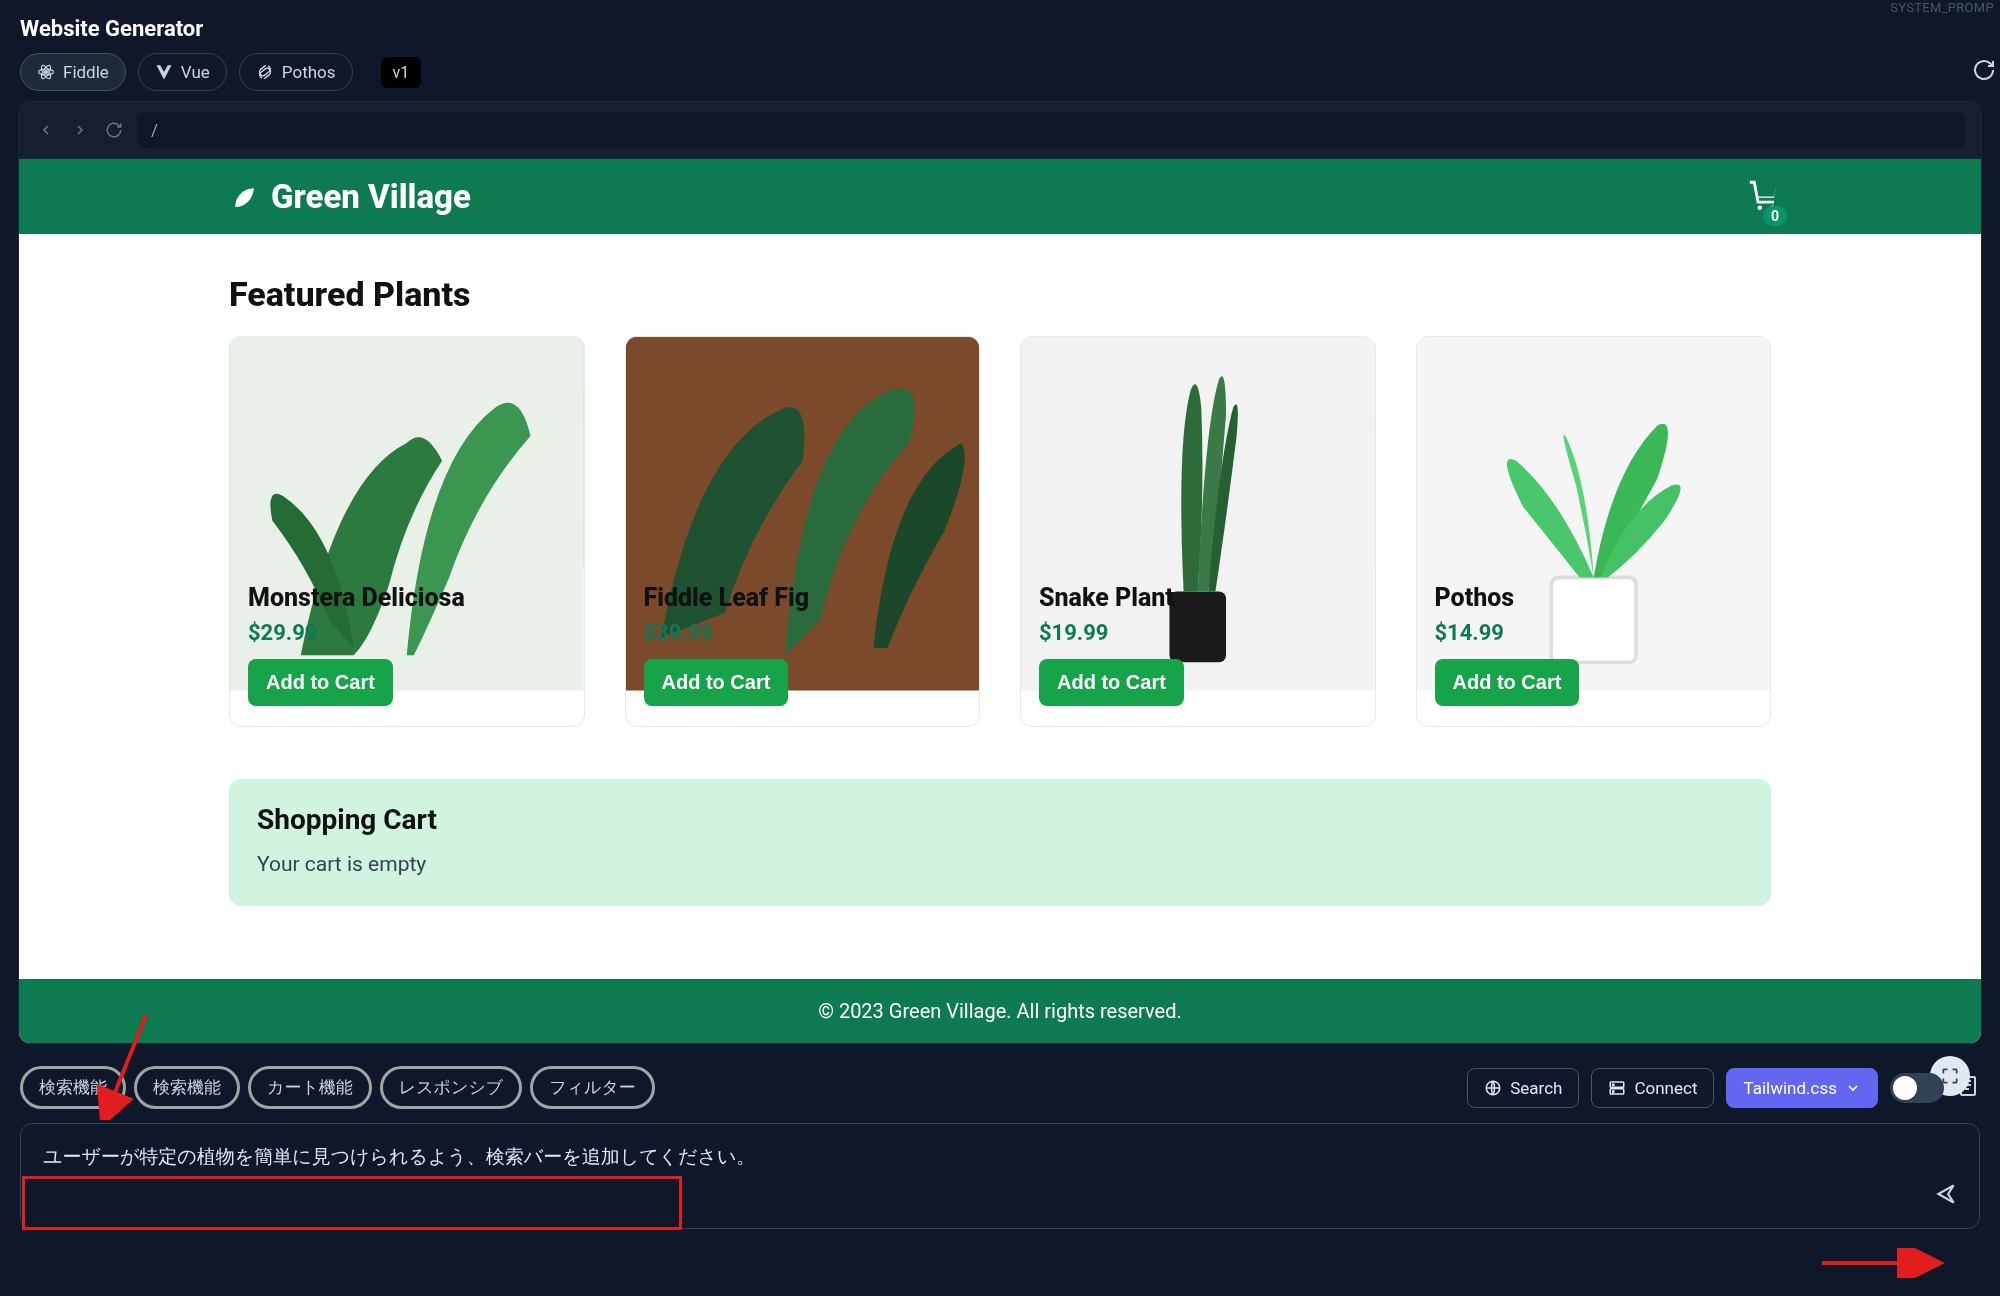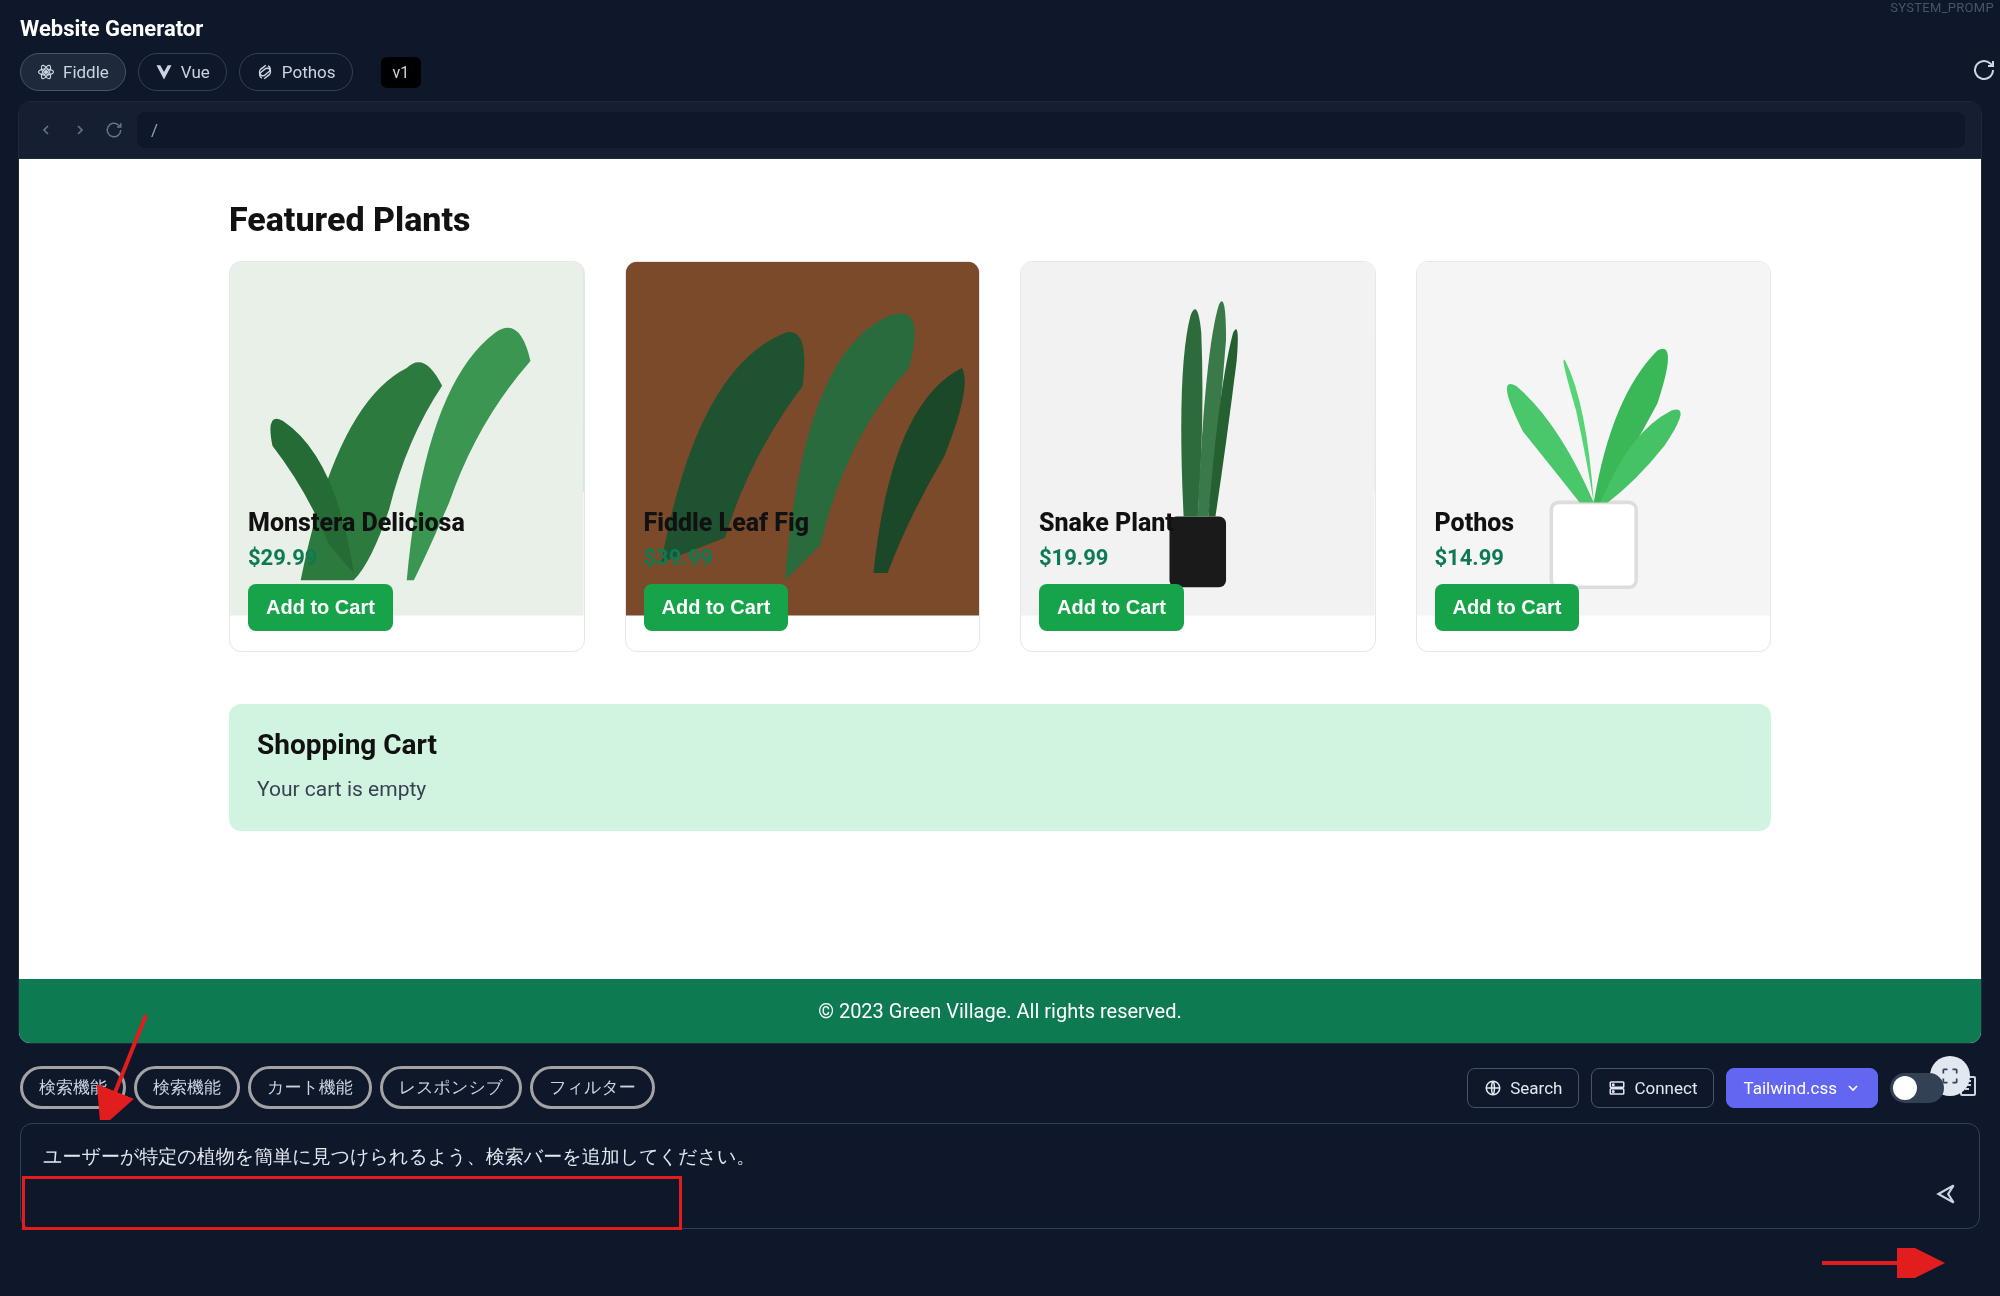--- a/index.html
+++ b/index.html
@@ -343,20 +343,36 @@
     <span class="nav-btn">
         <svg width="18" height="18" viewBox="0 0 24 24" fill="none" stroke="currentColor" stroke-width="2">
           <path d="M21 12a9 9 0 1 1-3-6.7L21 8"></path>
           <path d="M21 3v5h-5"></path>
         </svg>
       </span>
     <div class="addr">/</div>
   </div>
 
   <div class="preview">
+    <div class="site-header">
+      <div class="brand">
+        <svg width="30" height="30" viewBox="0 0 24 24" fill="currentColor">
+            <path d="M5 20c0-8 6-15 15-15-1 9-7 15-15 15zm0 0c2-4 5-7 9-9"></path>
+          </svg>
+        <span>Green Village</span>
+      </div>
+      <div class="cart-wrap">
+        <svg width="34" height="34" viewBox="0 0 24 24" fill="currentColor">
+            <path d="M7 4h14l-2 9H8L6 2H2v2h2.3L7 18h12v-2H8.6l-.4-2H19l2-10H7z"></path>
+            <circle cx="9" cy="21" r="1.6"></circle>
+            <circle cx="18" cy="21" r="1.6"></circle>
+          </svg>
+        <span class="cart-badge">0</span>
+      </div>
+    </div>
 
     <div class="content">
       <div class="section-title">Featured Plants</div>
       <div class="grid" id="product-grid">
           <div class="card">
             <div class="card-img plant-bg-1"><svg viewBox="0 0 100 100" preserveAspectRatio="xMidYMid slice">
                 <rect width="100" height="100" fill="#e8f0e8"></rect>
                 <path d="M20 90 Q30 40 50 30 Q55 25 60 35 Q50 50 45 70 Q40 85 35 90 Z" fill="#2d7a3e"></path>
                 <path d="M50 90 Q55 35 75 20 Q82 15 85 28 Q70 45 62 68 Q56 82 52 90 Z" fill="#3a9650"></path>
                 <path d="M35 88 Q30 55 15 45 Q10 42 12 52 Q22 65 28 80 Z" fill="#256b35"></path>

